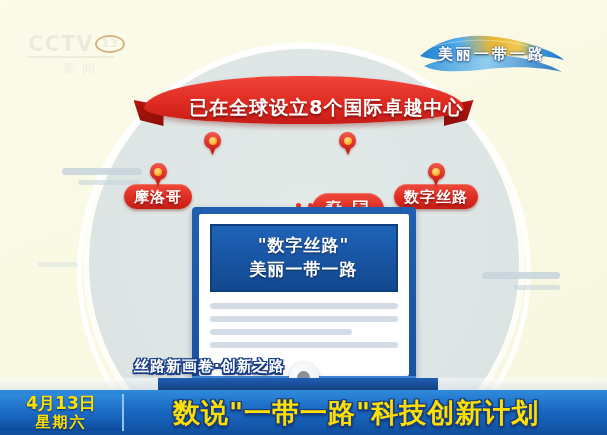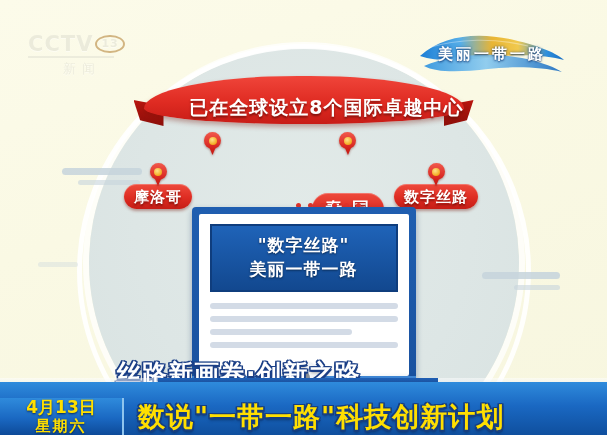--- a/index.html
+++ b/index.html
@@ -309,23 +309,23 @@
     width: 13px;
     height: 13px;
     border-radius: 50%;
     background: #8a9099;
     display: block;
   }
 
   
   .subtitle {
     position: absolute;
-    left: 116px;
+    left: 134px;
     top: 357px;
-    font-size: 25px;
+    font-size: 15px;
     font-weight: bold;
     color: #ffffff;
     letter-spacing: 1px;
     white-space: nowrap;
     text-shadow:
       -1.5px 0 0 #1b3f86, 1.5px 0 0 #1b3f86,
       0 -1.5px 0 #1b3f86, 0 1.5px 0 #1b3f86,
       -1.5px -1.5px 0 #1b3f86, 1.5px 1.5px 0 #1b3f86,
       1.5px -1.5px 0 #1b3f86, -1.5px 1.5px 0 #1b3f86,
       0 3px 3px rgba(0,0,0,.35);
@@ -348,24 +348,25 @@
     height: 12px;
     background: linear-gradient(180deg,#1f5fb5,#14417f);
   }
 
   
   .bottom-banner {
     position: absolute;
     left: 0;
     bottom: 0;
     width: 607px;
-    height: 53px;
+    height: 45px;
     background: linear-gradient(180deg,#2f8bdc 0%, #1a68c2 45%, #0f4f9e 100%);
     display: flex;
-    align-items: flex-end;
+    align-items: center;
+    gap: 35px;
   }
   .date-box {
     width: 124px;
     display: flex;
     flex-direction: column;
     justify-content: center;
     align-items: center;
     background: linear-gradient(180deg,#2f8bdc 0%, #1a68c2 55%, #0d4a98 100%);
     border-right: 2px solid #8fc4ee;
     box-sizing: border-box;

